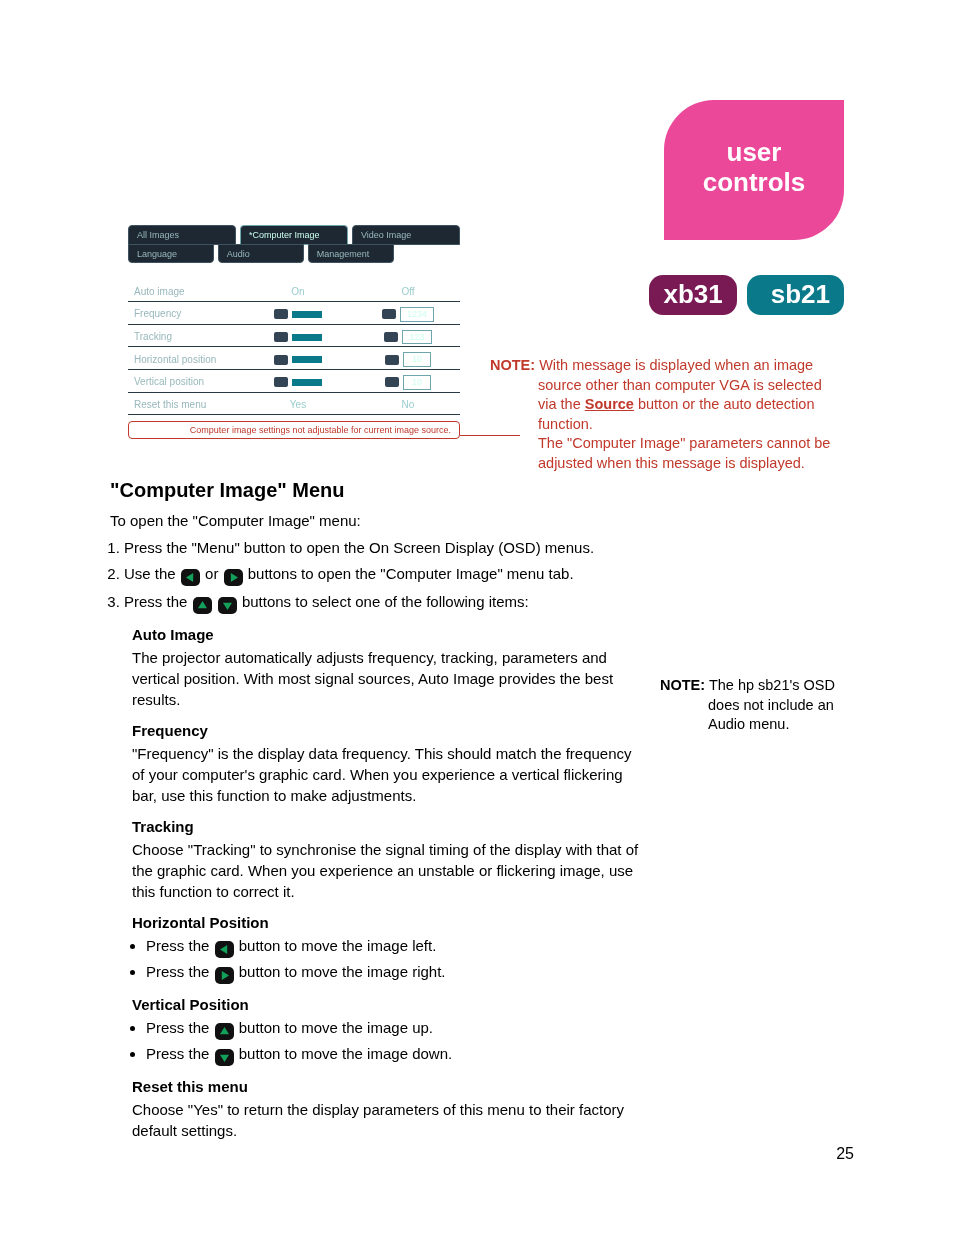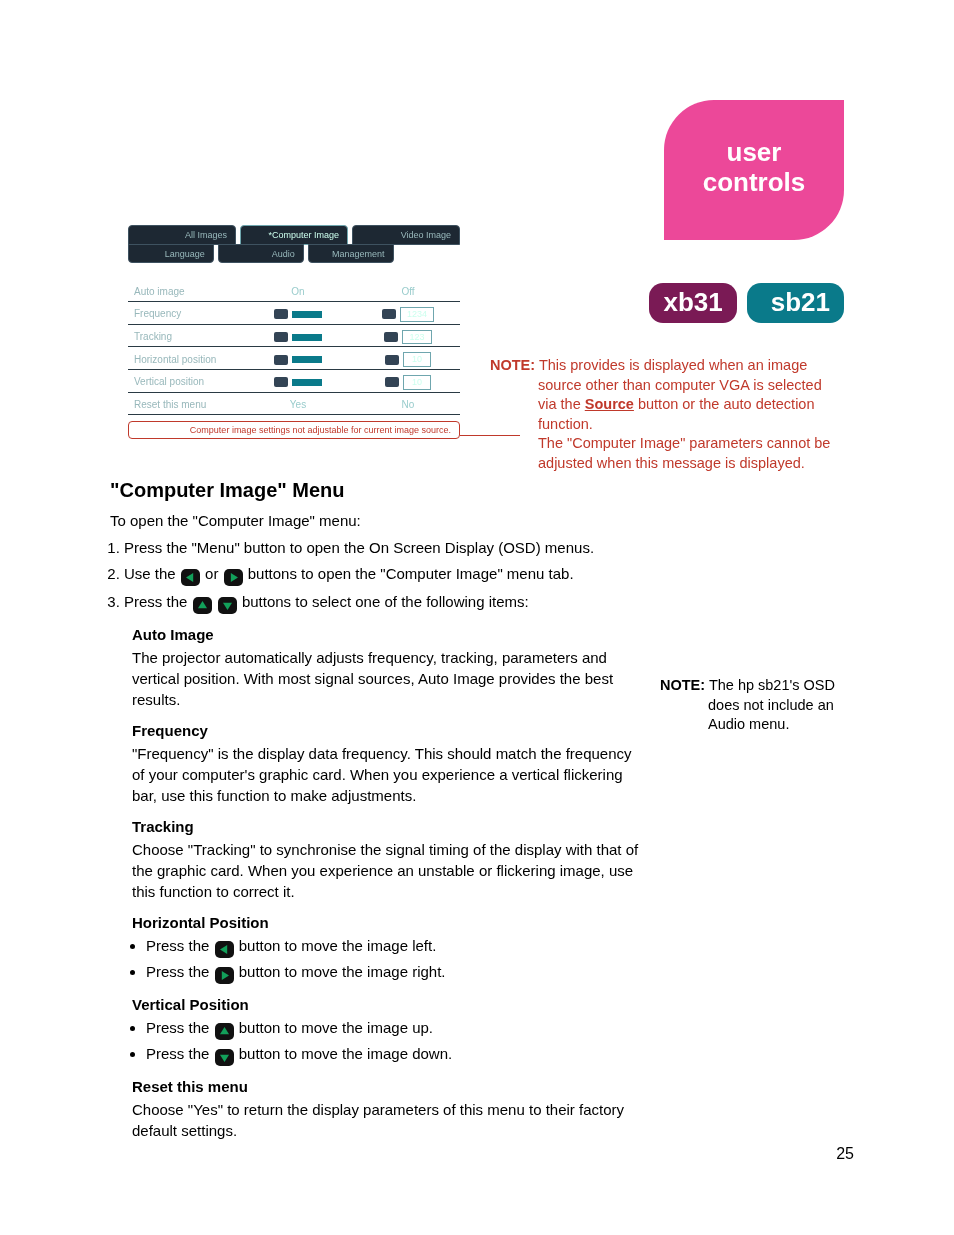--- a/index.html
+++ b/index.html
@@ -39,21 +39,20 @@
     display: flex;
     gap: 10px;
   }
   .badge {
     color: #fff;
     font-size: 26px;
     font-weight: 600;
     padding: 6px 14px 8px;
     border-radius: 14px;
     line-height: 1;
-    margin-top: 8px;
   }
   .badge-xb { background: #7a1a55; }
   .badge-sb { background: #0a7a8a; padding-left: 24px; }
 
   
   .osd {
     position: absolute;
     top: 225px;
     left: 128px;
     width: 332px;
@@ -63,21 +62,21 @@
   .osd-tabs, .osd-tabs2 {
     display: flex;
     gap: 4px;
   }
   .osd-tab {
     background: #1d2833;
     border: 1px solid #3e5260;
     border-radius: 4px 4px 0 0;
     padding: 3px 8px 2px;
     font-size: 9px;
-    text-align: right;
+    text-align: left;
   }
   .osd-tabs .osd-tab { flex: 1; }
   .osd-tabs2 { width: 80%; margin-top: -1px; }
   .osd-tabs2 .osd-tab { flex: 1; border-radius: 0 0 4px 4px; }
   .osd-tab.active { border-color: #6fa6ae; color:#cfe; }
   .osd-body {
     margin-top: 20px;
     display: flex;
     flex-direction: column;
     gap: 3px;
@@ -279,21 +278,21 @@
       <span class="c">
           <span class="osd-opt">No</span>
         </span>
     </div>
   </div>
   <div class="osd-warn">Computer image settings not adjustable for current image source.</div>
 </div>
 <div class="osd-lead"></div>
 
 <div class="note1">
-  <span class="lbl">NOTE:</span><span> This provides is displayed when an image</span>
+  <span class="lbl">NOTE:</span><span> With message is displayed when an image</span>
   <div class="indent">source other than computer VGA is selected</div>
   <div class="indent"><span>via the </span><span class="src">Source</span><span> button or the auto detection</span></div>
   <div class="indent">function.</div>
   <div class="indent">The "Computer Image" parameters cannot be</div>
   <div class="indent">adjusted when this message is displayed.</div>
 </div>
 
 <div class="note2">
   <span class="lbl">NOTE:</span><span> The hp sb21's OSD</span>
   <span class="indent">does not include an</span>

